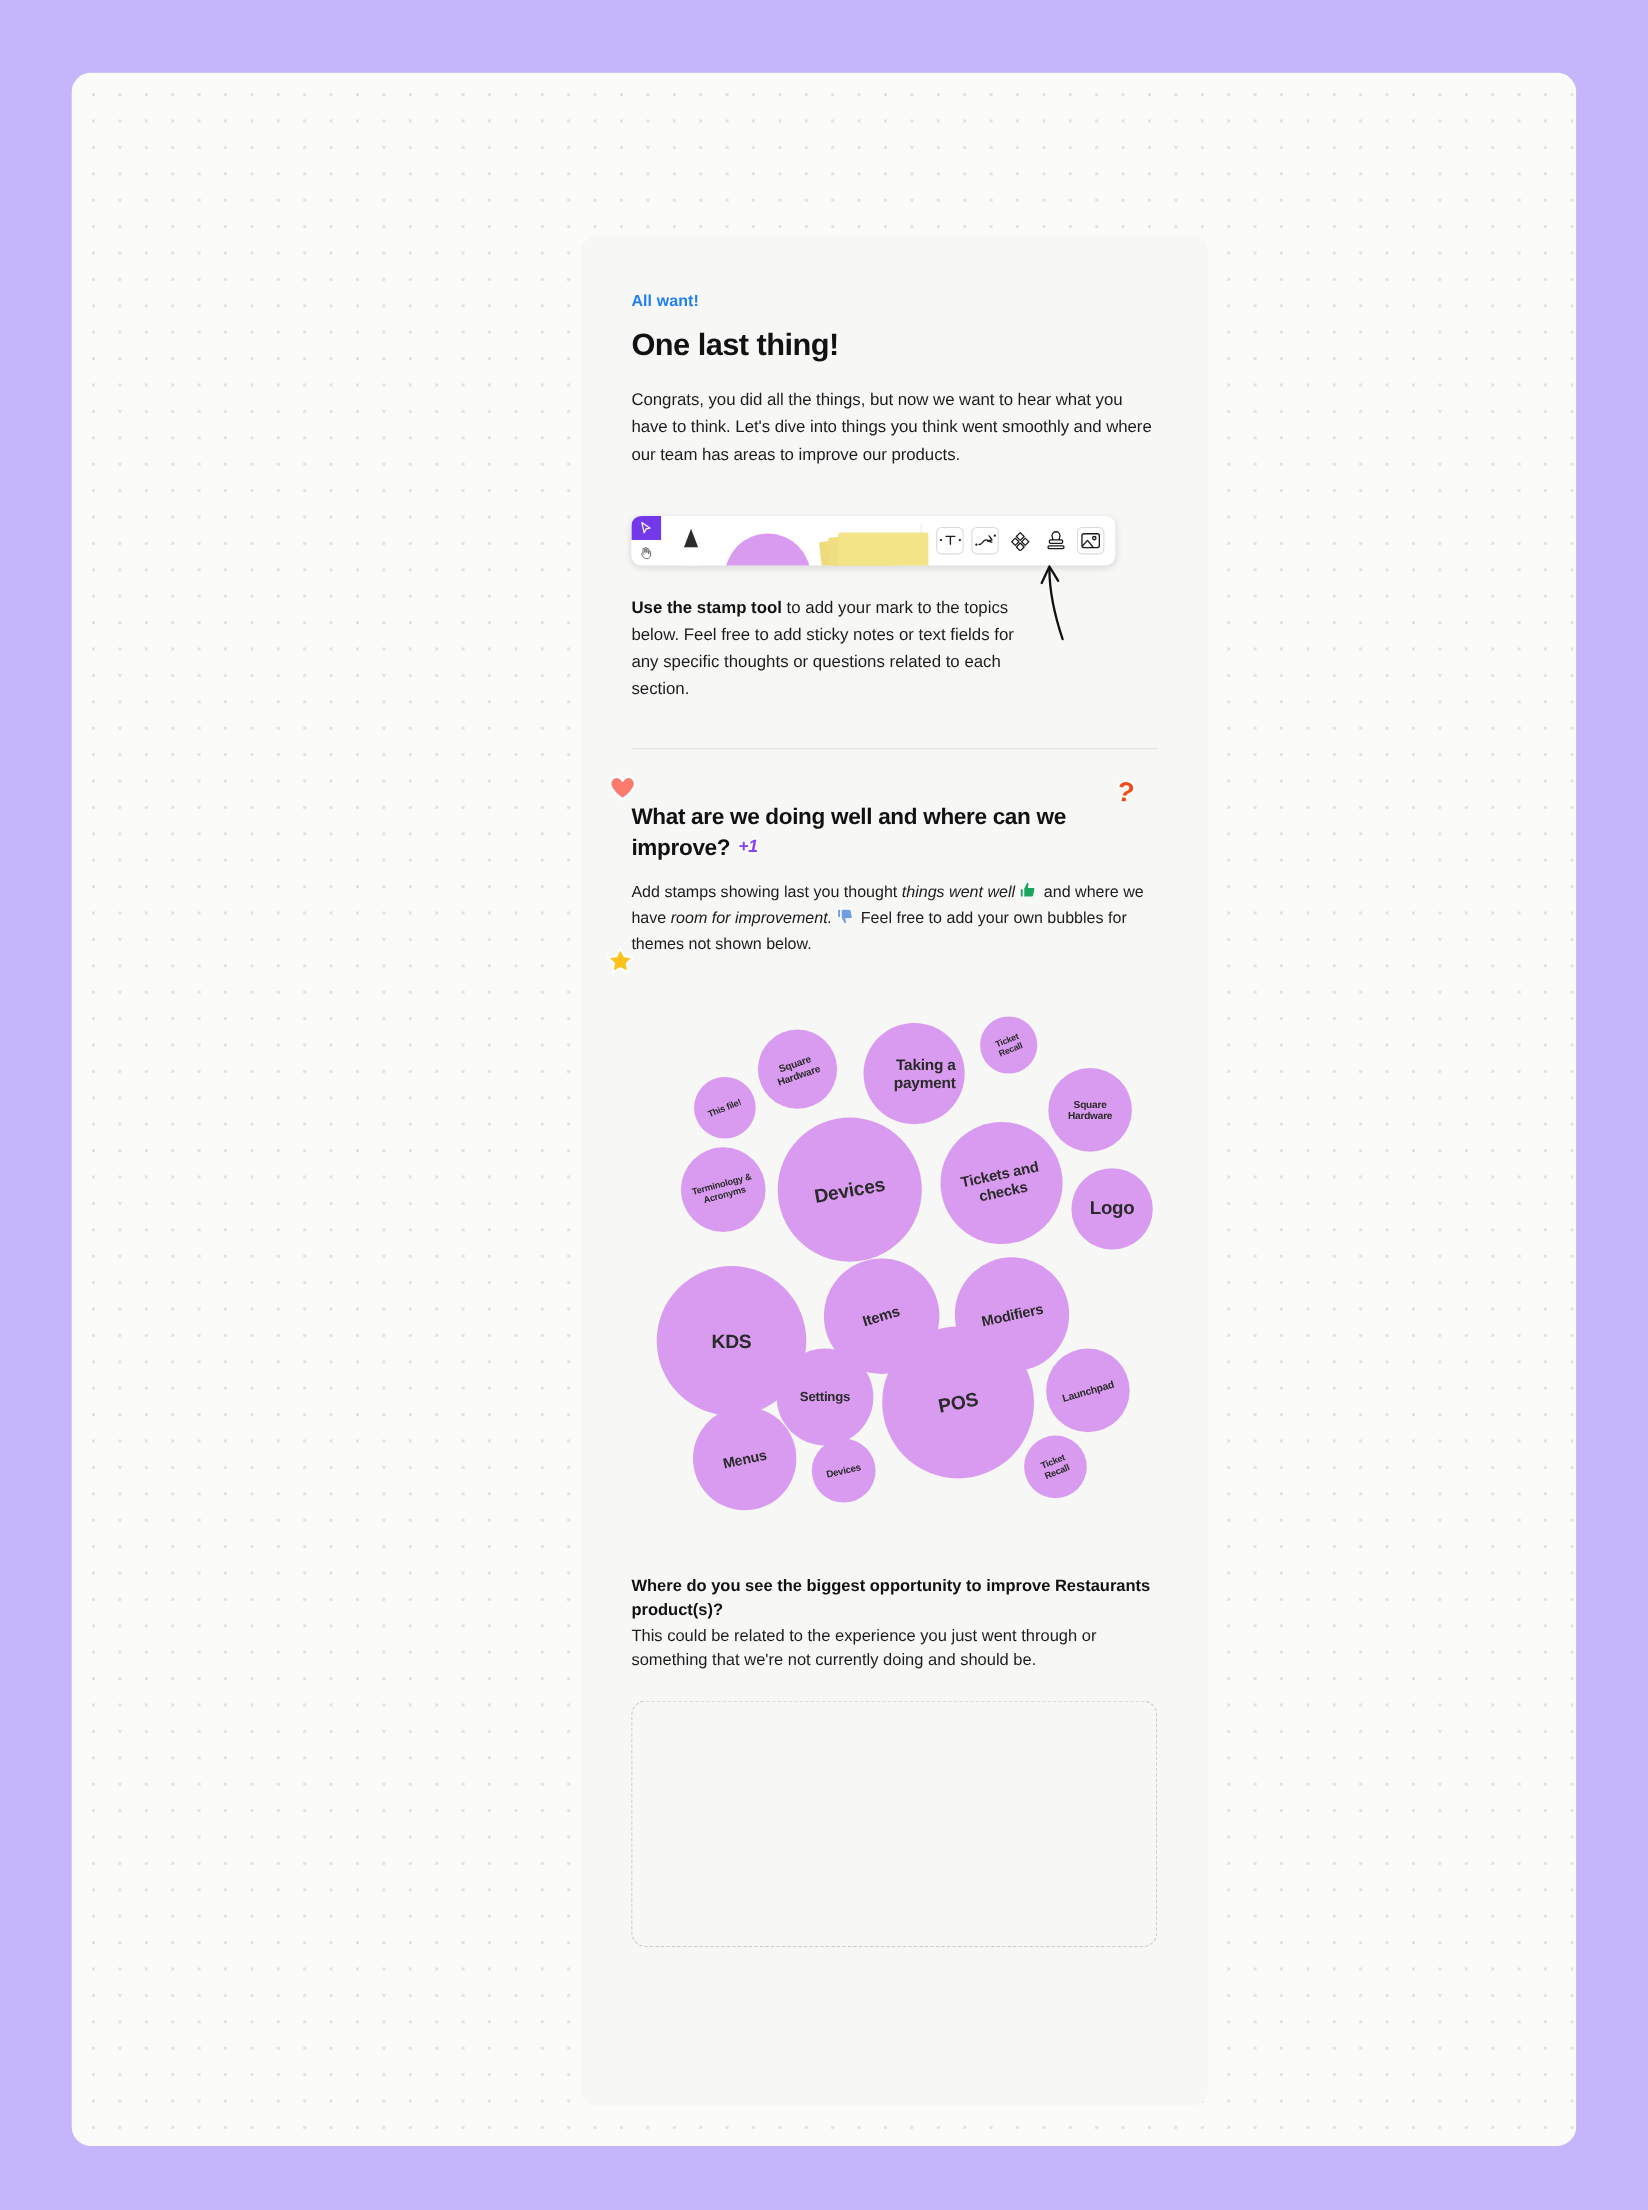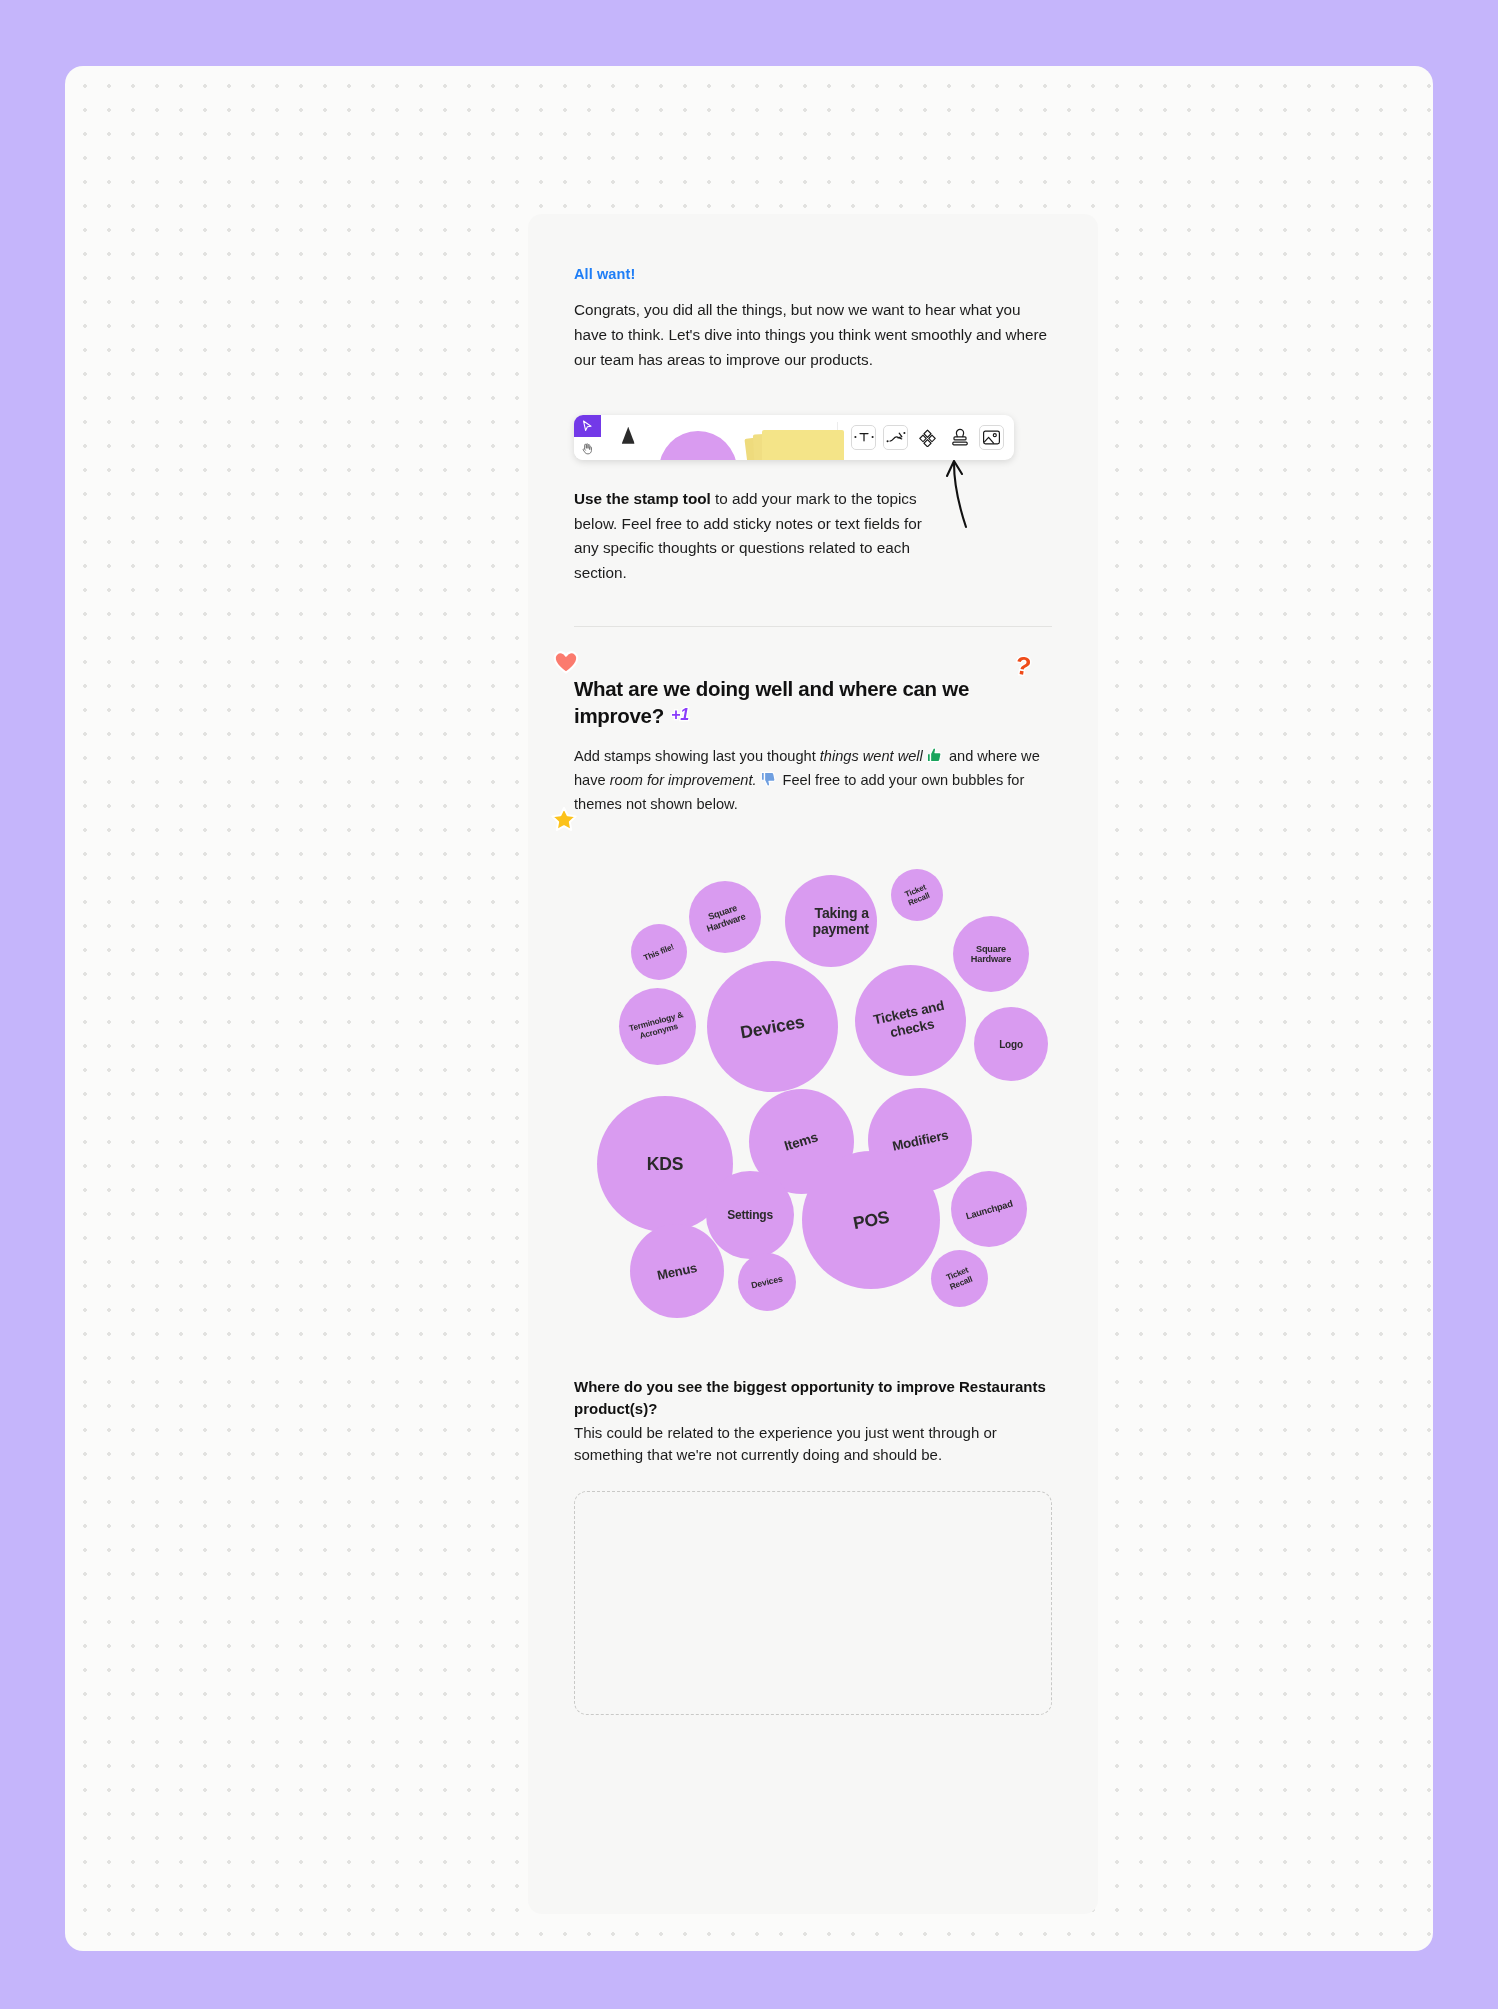--- a/index.html
+++ b/index.html
@@ -277,20 +277,21 @@
 </style>
 </head>
 <body>
 
 <div class="purple-canvas">
   <div class="board">
     <div class="card">
       <div class="card-inner">
 
         <div class="eyebrow">All want!</div>
+        <h1 class="title">One last thing!</h1>
         <p class="intro">Congrats, you did all the things, but now we want to hear what you have to think. Let's dive into things you think went smoothly and where our team has areas to improve our products.</p>
 
         <div class="toolbar-wrap">
           <div class="toolbar">
 
             <div class="tb-select">
               <div class="sel-top">
                 <svg width="11" height="12" viewBox="0 0 11 12" fill="none">
                   <path d="M1.5 1 L9 6.2 L5.4 6.8 L3.6 10.4 Z" fill="none" stroke="#ffffff" stroke-width="1.1" stroke-linejoin="round"></path>
                 </svg>
@@ -420,21 +421,21 @@
               <div class="bubble" style="left: 45px; top: 142px; width: 77px; height: 77px; background: rgb(217, 155, 240);">
                 <span style="font-size: 8.4px; display: block; max-width: 63.14px; transform: rotate(-15deg);">Terminology &amp; Acronyms</span>
               </div>
               <div class="bubble" style="left: 133px; top: 115px; width: 131px; height: 131px; background: rgb(217, 155, 240);">
                 <span style="font-size: 17.5px; display: block; max-width: 107.42px; transform: rotate(-10deg);">Devices</span>
               </div>
               <div class="bubble" style="left: 281px; top: 119px; width: 111px; height: 111px; background: rgb(217, 155, 240);">
                 <span style="font-size: 13.5px; display: block; max-width: 91.02px; transform: rotate(-12deg);">Tickets and checks</span>
               </div>
               <div class="bubble" style="left: 400px; top: 161px; width: 74px; height: 74px; background: rgb(217, 155, 240);">
-                <span style="font-size: 10px; display: block; max-width: 60.68px; transform: rotate(0deg);">Logo</span>
+                <span style="font-size: 17px; display: block; max-width: 60.68px; transform: rotate(0deg);">Logo</span>
               </div>
               <div class="bubble" style="left: 23px; top: 250px; width: 136px; height: 136px; background: rgb(217, 155, 240);">
                 <span style="font-size: 17.5px; display: block; max-width: 111.52px; transform: rotate(0deg);">KDS</span>
               </div>
               <div class="bubble" style="left: 175px; top: 243px; width: 105px; height: 105px; background: rgb(217, 155, 240);">
                 <span style="font-size: 13.5px; display: block; max-width: 86.1px; transform: rotate(-17deg);">Items</span>
               </div>
               <div class="bubble" style="left: 294px; top: 242px; width: 104px; height: 104px; background: rgb(217, 155, 240);">
                 <span style="font-size: 13.2px; display: block; max-width: 85.28px; transform: rotate(-12deg);">Modifiers</span>
               </div>

